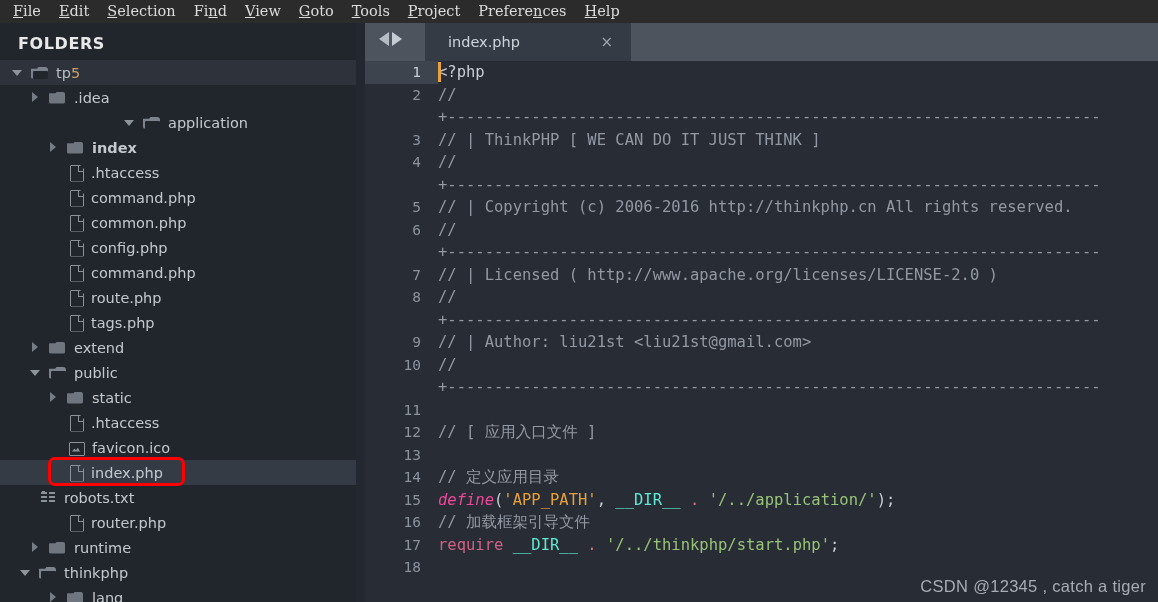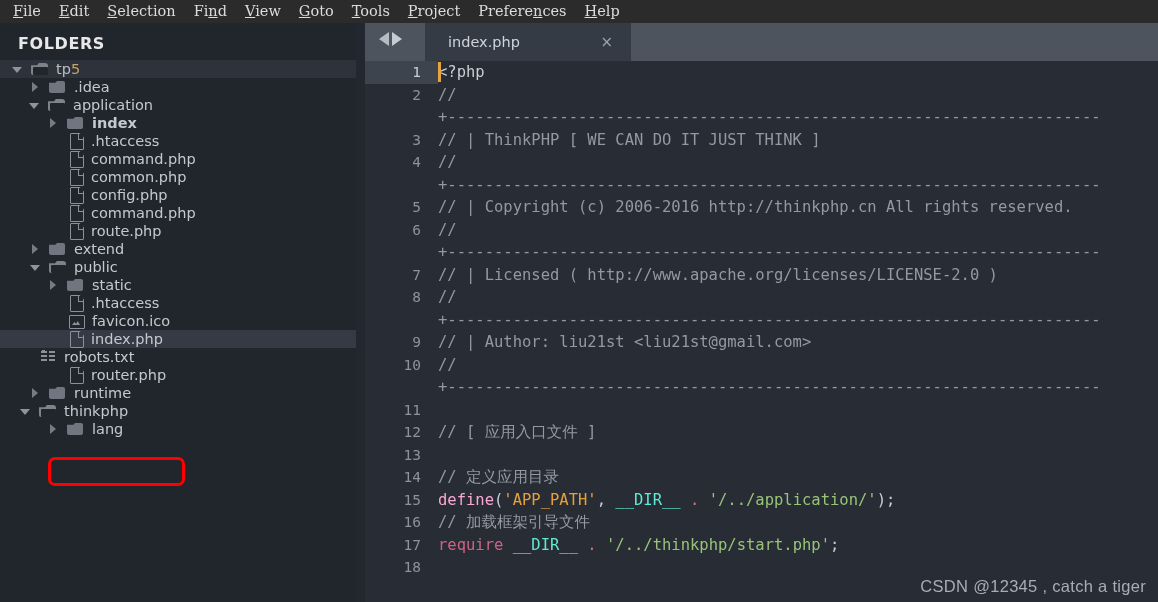--- a/index.html
+++ b/index.html
@@ -40,21 +40,21 @@
     color: #e8e8e8;
     font-size: 16px;
     font-weight: bold;
     font-family: "DejaVu Sans", sans-serif;
     letter-spacing: .6px;
     padding: 11px 0 7px 18px;
   }
   .tree { position: relative; }
   .row {
     position: relative;
-    height: 18px;
+    height: 25px;
     display: flex;
     align-items: center;
     white-space: nowrap;
     cursor: default;
   }
   .row.sel-root { background: #2e333b; }
   .row.sel-file { background: #343b45; }
   .arrow {
     width: 11px; height: 11px;
     flex: 0 0 11px;
@@ -219,21 +219,21 @@
     width: 56px;
     text-align: right;
     color: #8b939d;
     font-family: "DejaVu Sans Mono", monospace;
     font-size: 14.5px;
   }
   .ln.cur { color: #c8ced5; }
   .codetext { display: inline-block; margin-left: 17px; }
   .cm { color: #9299a3; }        
   .kw { color: #d06287; }        
-  .fn { color: #f9a8d4; }  
+  .fn { color: #ec4899; font-style: italic; }  
   .cn { color: #5eead4; }  
   .st { color: #98c379; }        
   .or { color: #e5a03c; }        
   .pn { color: #c8ced5; }        
   .dt { color: #e06c75; }        
   .cursor {
     position: absolute; left: 73px; top: 1px;
     width: 2.5px; height: 20px;
     background: #e8a33d;
   }
@@ -270,21 +270,21 @@
         <div class="row sel-root" style="padding-left: 12px;">
           <span class="arrow down"></span>
           <span class="ico folder-open"></span>
           <span class="lbl root"><span>tp</span><span class="t5">5</span></span>
         </div>
         <div class="row" style="padding-left: 30px;">
           <span class="arrow right"></span>
           <span class="ico folder-closed"></span>
           <span class="lbl">.idea</span>
         </div>
-        <div class="row" style="padding-left: 29px;">
+        <div class="row" style="padding-left: 16px; justify-content: center;">
           <span class="arrow down"></span>
           <span class="ico folder-open"></span>
           <span class="lbl">application</span>
         </div>
         <div class="row" style="padding-left: 48px; font-weight: bold;">
           <span class="arrow right"></span>
           <span class="ico folder-closed"></span>
           <span class="lbl">index</span>
         </div>
         <div class="row" style="padding-left: 48px;">
@@ -309,20 +309,25 @@
         </div>
         <div class="row" style="padding-left: 48px;">
           <span class="arrow none"></span>
           <span class="ico file"></span>
           <span class="lbl">command.php</span>
         </div>
         <div class="row" style="padding-left: 48px;">
           <span class="arrow none"></span>
           <span class="ico file"></span>
           <span class="lbl">route.php</span>
+        </div>
+        <div class="row" style="padding-left: 48px;">
+          <span class="arrow none"></span>
+          <span class="ico file"></span>
+          <span class="lbl">tags.php</span>
         </div>
         <div class="row" style="padding-left: 30px;">
           <span class="arrow right"></span>
           <span class="ico folder-closed"></span>
           <span class="lbl">extend</span>
         </div>
         <div class="row" style="padding-left: 30px;">
           <span class="arrow down"></span>
           <span class="ico folder-open"></span>
           <span class="lbl">public</span>

